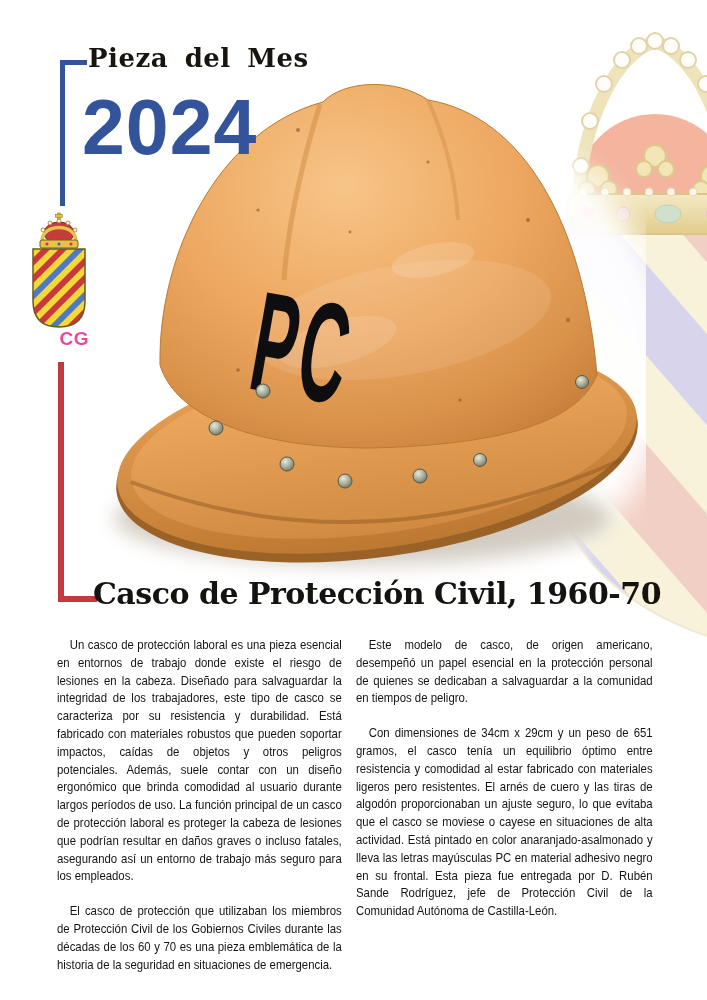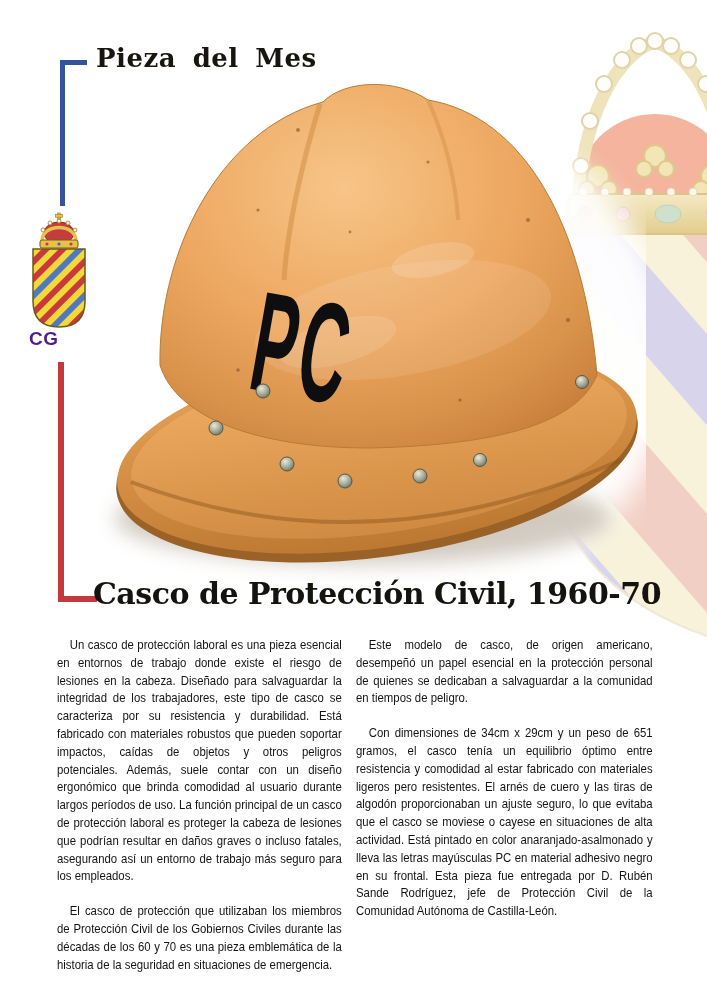--- a/index.html
+++ b/index.html
@@ -2,32 +2,32 @@
 <html><head>
 <meta charset="utf-8">
 <style>
   html,body{margin:0;padding:0;background:#e8e8e8;}
   .page{position:relative;width:707px;height:1000px;background:#ffffff;overflow:hidden;
         font-family:"Liberation Sans",sans-serif;margin:0 auto;}
   .abs{position:absolute;}
 
   
   .series-title{left:88px;top:43px;font-family:"DejaVu Serif",serif;font-weight:700;
-    font-size:26px;color:#18140f;word-spacing:7px;letter-spacing:.5px;margin-left:8px;}
+    font-size:26px;color:#18140f;word-spacing:7px;letter-spacing:.5px;}
   .month{left:88px;top:77px;font-weight:700;font-size:26px;color:#d43a41;letter-spacing:5px;}
   .year{left:82px;top:89px;font-weight:700;font-size:77px;line-height:1;color:#33539b;letter-spacing:1px;}
   .bracket-blue-h{left:60px;top:60px;width:27px;height:5px;background:#33539b;}
   .bracket-blue-v{left:60px;top:60px;width:5px;height:146px;background:#33539b;}
   .bracket-red-v{left:58px;top:362px;width:6px;height:240px;background:#c4393e;}
   .bracket-red-h{left:58px;top:596px;width:39px;height:6px;background:#c4393e;}
 
   
   .emblem{left:29px;top:211px;width:60px;height:118px;}
-  .emblem-label{left:29px;top:328px;width:60px;text-align:left;font-weight:700;
-    font-size:19px;color:#4c1d95;letter-spacing:.5px;}
+  .emblem-label{left:29px;top:328px;width:60px;text-align:right;font-weight:700;
+    font-size:19px;color:#ec4899;letter-spacing:.5px;}
 
   
   .watermark{left:538px;top:16px;width:345px;height:645px;}
   .helmet{left:98px;top:70px;width:548px;height:512px;}
 
   
   .piece-title{left:40px;top:576px;width:674px;text-align:center;
     font-family:"DejaVu Serif",serif;font-weight:700;font-size:30px;color:#15130f;letter-spacing:-.5px;}
   .col{top:636px;color:#141414;font-size:13.4px;line-height:17.8px;text-align:justify;
     transform-origin:0 0;transform:scaleX(0.85);}
@@ -176,20 +176,21 @@
       <circle cx="247" cy="411" r="7" fill="url(#studG)"></circle>
       <circle cx="322" cy="406" r="7" fill="url(#studG)"></circle>
       <circle cx="382" cy="390" r="6.5" fill="url(#studG)"></circle>
       <circle cx="484" cy="312" r="6.5" fill="url(#studG)"></circle>
     </g>
   </svg>
 
   <div class="abs bracket-blue-h"></div>
   <div class="abs bracket-blue-v"></div>
   <div class="abs series-title">Pieza del Mes</div>
+  <div class="abs year">2024</div>
 
   <svg class="abs emblem" viewBox="0 0 60 118" aria-hidden="true">
     <defs>
       <pattern id="cgStripes" patternUnits="userSpaceOnUse" width="36" height="36" patternTransform="rotate(-45)">
         <rect x="0" y="0" width="36" height="36" fill="#f2d838"></rect>
         <rect x="0" y="0" width="36" height="6" fill="#c9383e"></rect>
         <rect x="0" y="12" width="36" height="6" fill="#c9383e"></rect>
         <rect x="0" y="24" width="36" height="6" fill="#4f79c5"></rect>
       </pattern>
     </defs>

